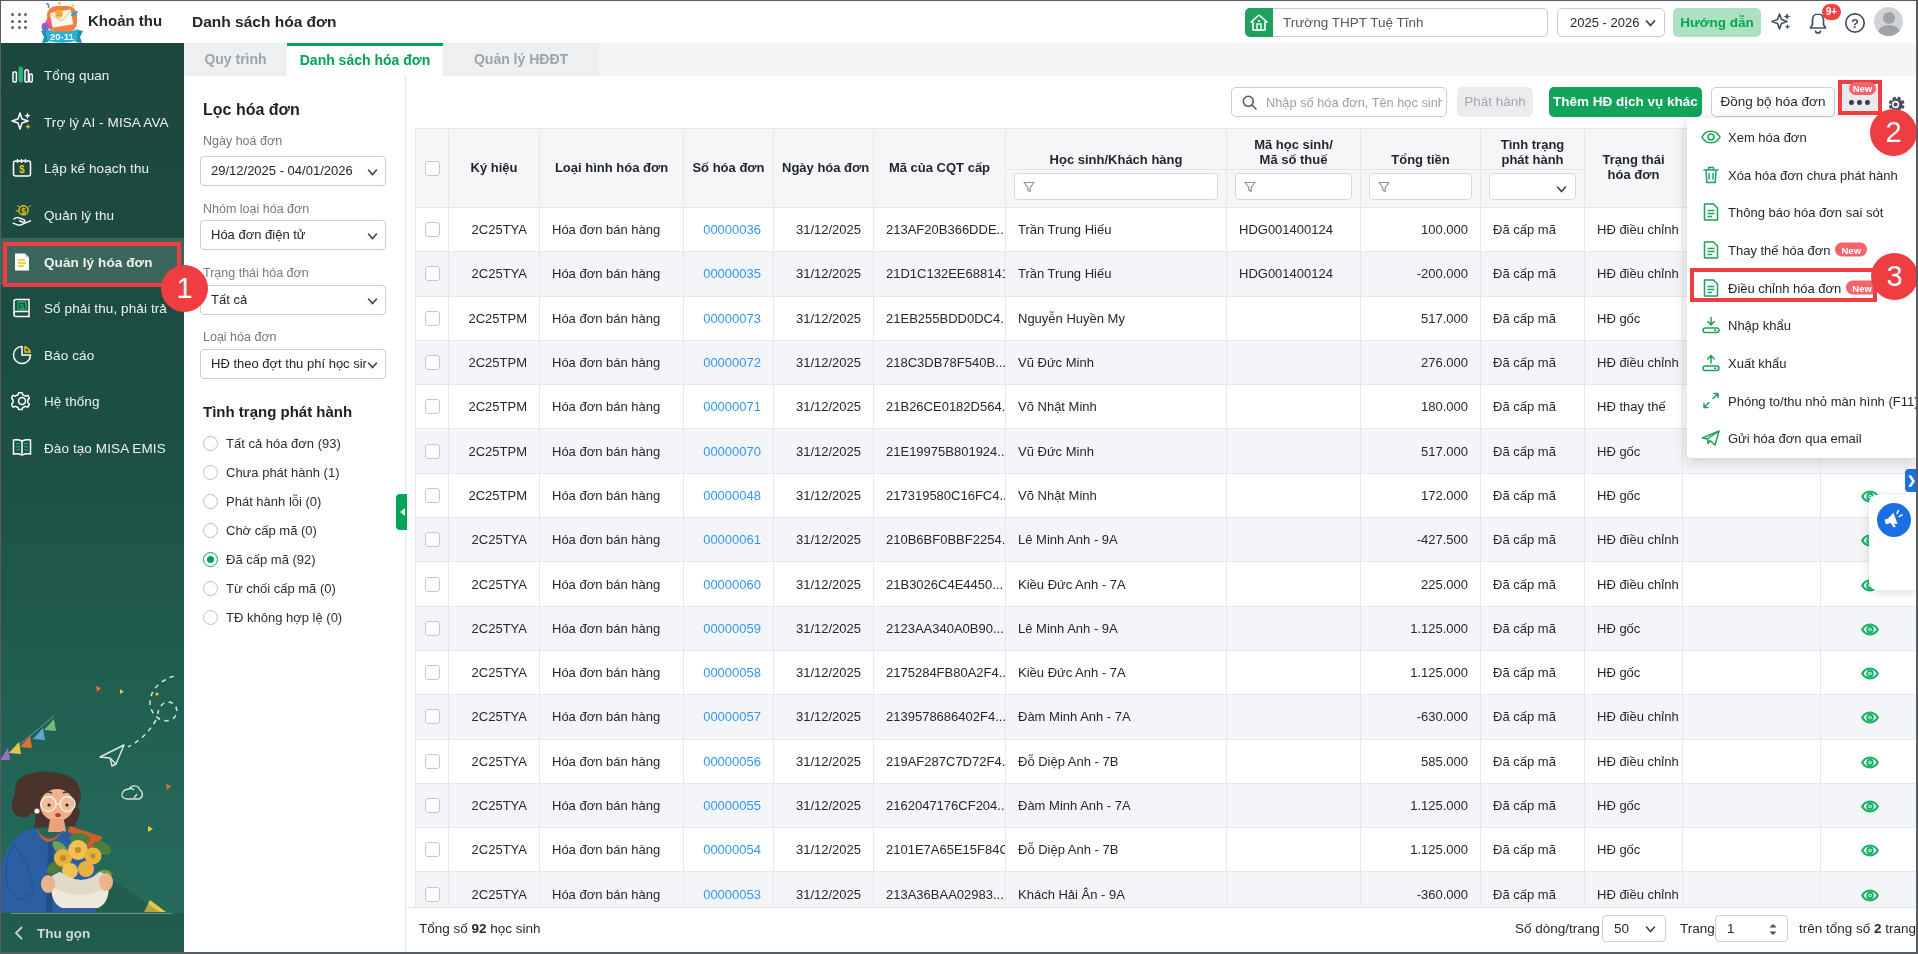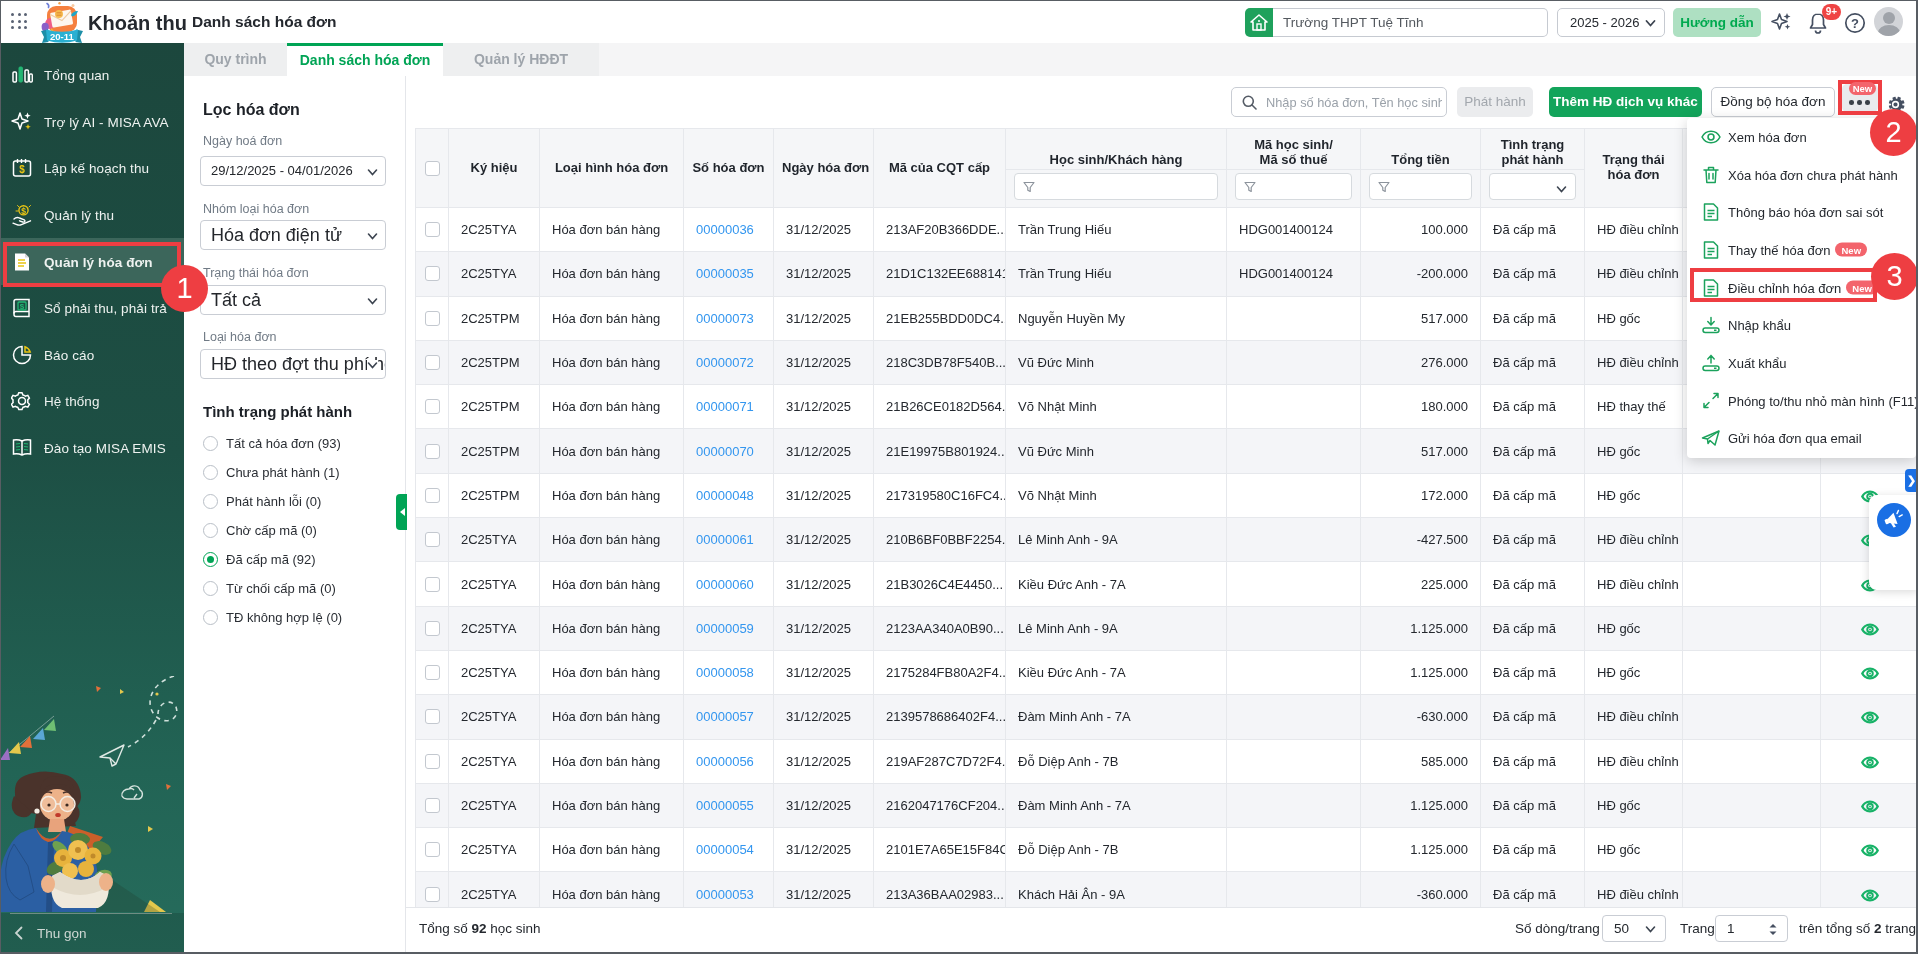--- a/index.html
+++ b/index.html
@@ -5,21 +5,21 @@
 * { margin:0; padding:0; box-sizing:border-box; }
 html,body { width:1918px; height:954px; overflow:hidden; font-family:"Liberation Sans",sans-serif; background:#fff; }
 body { position:relative; }
 .winframe { position:absolute; left:0; top:0; width:1918px; height:954px; border:1px solid #585d63; border-bottom:2px solid #585d63; border-right:2px solid #585d63; z-index:99; pointer-events:none; }
 
 
 .hdr { position:absolute; left:0; top:0; width:1918px; height:43px; background:#fff; z-index:30; }
 .grid9 { position:absolute; left:11px; top:13px; width:17px; height:17px; }
 .grid9 i { position:absolute; width:3.4px; height:3.4px; border-radius:50%; background:#596273; }
 .logo { position:absolute; left:40px; top:2px; width:44px; height:44px; z-index:31; }
-.hdr .appname { position:absolute; left:88px; top:12px; font-size:20px; font-weight:bold; color:#24282e; }
+.hdr .appname { position:absolute; left:88px; top:12px; font-size:15px; font-weight:bold; color:#24282e; }
 .hdr .pagetitle { position:absolute; left:192px; top:13px; font-size:15.5px; font-weight:bold; color:#24282e; }
 .schoolbox { position:absolute; left:1245px; top:8px; height:29px; width:303px; }
 .schoolbox .homebtn { position:absolute; left:0; top:0; width:28px; height:29px; background:#1fa15c; border-radius:5px 0 0 5px; }
 .schoolbox input { position:absolute; left:28px; top:0; width:275px; height:29px; border:1px solid #c6cad1; border-left:none; border-radius:0 5px 5px 0; font-size:13.5px; color:#54595f; padding:0 10px; font-family:"Liberation Sans",sans-serif; }
 .yearsel { position:absolute; left:1557px; top:8px; width:108px; height:29px; border:1px solid #c6cad1; border-radius:5px; font-size:13px; color:#24282e; line-height:27px; padding-left:12px; }
 .yearsel svg { position:absolute; right:8px; top:9px; }
 .guidebtn { position:absolute; left:1673px; top:8px; width:88px; height:29px; background:#aee0c2; color:#00a94f; font-weight:bold; font-size:13.5px; text-align:center; line-height:29px; border-radius:5px; }
 .hico { position:absolute; top:11px; }
 .avatar { position:absolute; left:1874px; top:7px; width:29px; height:29px; border-radius:50%; background:#d2d4d8; overflow:hidden; }
 .avatar::before { content:""; position:absolute; left:8.5px; top:5px; width:12px; height:12px; border-radius:50%; background:#9fa3a9; }
@@ -28,33 +28,33 @@
 
 .sidebar { position:absolute; left:0; top:43px; width:184px; height:911px; background:linear-gradient(180deg,#1c473d 0%,#1d4f44 45%,#226455 80%,#266c5c 100%); z-index:20; overflow:hidden; }
 .snav { position:absolute; left:0; top:9px; width:184px; }
 .sitem { position:relative; height:46.6px; color:#eef2f0; font-size:13.5px;padding-left:44px; }
 .sitem .slabel { position:absolute; left:44px; top:50%; transform:translateY(-50%); white-space:nowrap; letter-spacing:0.1px; }
 .sitem .sicon { position:absolute; left:11px; top:50%; transform:translateY(-50%); width:22px; height:22px; }
 .sitem.sel { background:#3c665b; }
 .sitem.sel .slabel { font-weight:bold; }
 .sfoot { position:absolute; left:0; bottom:0; width:184px; height:41px; background:rgba(20,48,40,0.25); color:#cfd8d4; font-size:13.5px; }
 .sfoot .line { position:absolute; left:10px; right:12px; top:0; height:1px; background:#6f8d83; }
-.sfoot span { position:absolute; left:37px; top:13px; }
+.sfoot span { position:absolute; left:37px; top:13px;font-weight:bold; }
 .sfoot svg { position:absolute; left:14px; top:13px; }
 
 
 .tabbar { position:absolute; left:184px; top:43px; width:1734px; height:33px; background:#f5f5f6; z-index:5; }
 .tab { position:absolute; top:0; height:33px; text-align:center; font-size:14px; font-weight:bold; color:#9ea4ab; line-height:33px; background:#eeeff0; }
 .tab.active { background:#fff; color:#00a455; border-top:3px solid #00a455; line-height:29px; }
 
 
 .filter { position:absolute; left:184px; top:76px; width:222px; height:878px; background:#fff; border-right:1px solid #e4e6ea; z-index:4; }
 .ftitle { position:absolute; left:19px; top:25px; font-size:16px; font-weight:bold; color:#1c2026; }
 .flabel { position:absolute; left:19px; font-size:12.5px; color:#707a85; }
-.fsel { position:absolute; left:16px; width:186px; height:30px; border:1px solid #c9cdd4; border-radius:4px; font-size:18px; color:#23262b; line-height:28px; padding:0 24px 0 10px; white-space:nowrap; overflow:hidden; }
+.fsel { position:absolute; left:16px; width:186px; height:30px; border:1px solid #c9cdd4; border-radius:4px; font-size:13px; color:#23262b; line-height:28px; padding:0 24px 0 10px; white-space:nowrap; overflow:hidden; }
 .fsel svg { position:absolute; right:7px; top:10px; background:#fff; }
 .fsect { position:absolute; left:19px; font-size:15px; font-weight:bold; color:#1c2026; }
 .radio { position:absolute; left:19px; font-size:13px; color:#2a2e34; line-height:17px; }
 .radio i { display:inline-block; width:15px; height:15px; border:1.5px solid #b9bfc7; border-radius:50%; vertical-align:-3px; margin-right:8px; }
 .radio.on i { border-color:#00a455; position:relative; }
 .radio.on i::after { content:""; position:absolute; left:3px; top:3px; width:7px; height:7px; border-radius:50%; background:#00a455; }
 .collapsetab { position:absolute; left:396px; top:494px; width:11px; height:36px; background:#00a455; border-radius:4px 0 0 4px; z-index:6; }
 .collapsetab::after { content:""; position:absolute; left:3.5px; top:14px; border-top:4px solid transparent; border-bottom:4px solid transparent; border-right:5px solid #fff; }
 
 
@@ -73,21 +73,21 @@
 
 .tablewrap { position:absolute; left:415px; top:128px; width:1503px; height:779px; background:#fff; z-index:2; overflow:hidden; }
 table.grid { border-collapse:collapse; table-layout:fixed; width:1503px; font-size:13px; color:#24282e; }
 table.grid th, table.grid td { border:1px solid #e6e8ec; overflow:hidden; white-space:nowrap; }
 table.grid thead th { background:#f5f6f8; font-weight:bold; color:#1f242b; padding:0 8px; }
 table.grid thead .thtop { height:41px; vertical-align:bottom; padding-bottom:2px; text-align:center; }
 table.grid td { height:44.3px; padding:0 12px; background:#fff; }
 table.grid tr.alt td { background:#f4f5f8; }
 .fltr { position:relative; height:27px; margin:3px 8px 7px 8px; border:1px solid #d6dade; border-radius:4px; background:#fff; }
 .num { text-align:right; }
-.ctr { text-align:left; }
+.ctr { text-align:right; }
 .link { color:#3396ef; }
 .eye { text-align:center; line-height:41px; } .eye svg { vertical-align:middle; }
 
 
 .pagefoot { position:absolute; left:406px; top:907px; width:1512px; height:45px; background:#fff; border-top:1px solid #e4e6ea; font-size:13.5px; color:#24282e; z-index:10; }
 
 
 .menu { position:absolute; left:1687px; top:118px; width:229px; height:340px; background:#fff; border-radius:4px; box-shadow:0 3px 14px rgba(0,0,0,0.18); z-index:40; }
 .mitem { position:absolute; left:0; width:229px; height:37.7px; font-size:13px; color:#24282e; overflow:hidden; }
 .mitem > span { position:absolute; left:41px; top:50%; transform:translateY(-50%); white-space:nowrap; }

